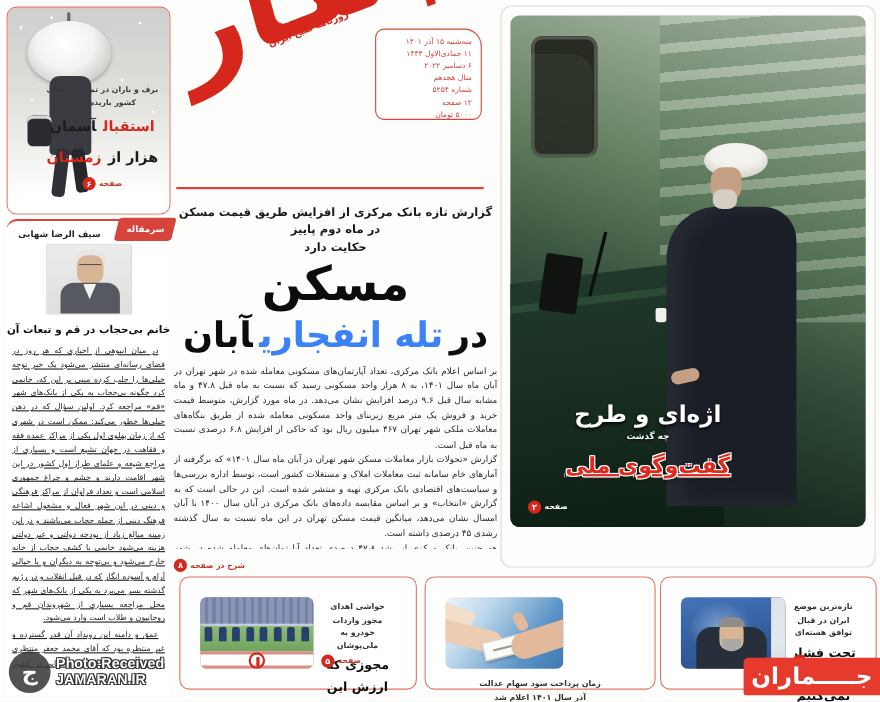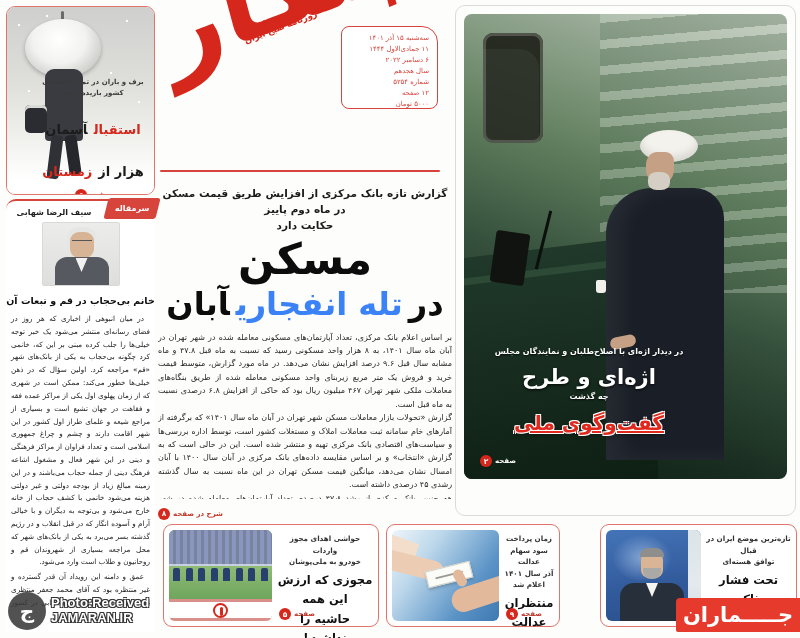--- a/index.html
+++ b/index.html
@@ -36,41 +36,41 @@
     background:radial-gradient(ellipse at 45% 35%, #ffffff 0%, #f2f2f0 45%, #c9c9c6 80%, #b5b5b2 100%);
     box-shadow:0 2px 4px rgba(0,0,0,.25); }
   #umbrella-tip { position:absolute; left:54px; top:4px; width:3px; height:12px; background:#6b6b68; border-radius:2px; }
   #walker { position:absolute; left:38px; top:62px; width:38px; height:72px; background:#3a3b41; border-radius:9px 9px 4px 4px; }
   #walker-leg1 { position:absolute; left:42px; top:128px; width:12px; height:44px; background:#303137; border-radius:4px; transform:rotate(7deg); }
   #walker-leg2 { position:absolute; left:60px; top:128px; width:12px; height:40px; background:#26272c; border-radius:4px; transform:rotate(-8deg); }
   #walker-bag { position:absolute; left:18px; top:98px; width:22px; height:28px; background:#2b2c31; border-radius:5px;
     box-shadow:inset 0 3px 0 #d9d9d6; }
   #weather-text { position:absolute; right:2px; top:70px; width:118px; text-align:center; direction:rtl; }
   .weather-kicker { font-size:7px; font-weight:bold; color:#3a3a3a; line-height:1.6; }
-  .weather-headline { font-size:13px; font-weight:900; color:#1b1b1b; line-height:1.65; margin-top:20px; }
+  .weather-headline { font-size:13px; font-weight:900; color:#1b1b1b; line-height:1.65; margin-top:6px; }
   .weather-headline .red { color:#d6271c; }
   #weather-chip { margin-top:3px; }
 
   
   #editorial-box { position:absolute; left:6px; top:199px; width:149px; height:433px;
     border-top:2px solid #d6443c; border-radius:10px 10px 0 0; background:#fff; }
   #editorial-tab { position:absolute; right:-3px; top:-3px; width:52px; height:21px; background:#d6443c;
     transform:skewX(-14deg); border-radius:3px; display:flex; align-items:center; justify-content:center; }
   #editorial-tab span { transform:skewX(14deg); color:#fff; font-size:8px; font-weight:bold; }
   #editorial-author { margin-top:7px; text-align:center; font-size:8px; font-weight:bold; color:#222; width:96px; }
   #editorial-photo { margin:5px auto 0; width:78px; height:64px; border:1px solid #d9d9d6; border-radius:2px;
     position:relative; overflow:hidden; background:linear-gradient(#ececea,#dededd); }
   .port-hair  { position:absolute; left:24px; top:4px; width:30px; height:16px; background:#e6e6e4; border-radius:12px 12px 0 0; }
   .port-face  { position:absolute; left:27px; top:9px; width:24px; height:26px; background:#d7b496; border-radius:9px; }
   .port-glasses { position:absolute; left:29px; top:17px; width:20px; height:4px; border-top:1.5px solid #555; }
   .port-body  { position:absolute; left:12px; top:34px; width:54px; height:30px; background:#565a60; border-radius:12px 12px 0 0; }
   .port-shirt { position:absolute; left:33px; top:35px; width:12px; height:14px; background:#f2f2f0; clip-path:polygon(0 0,100% 0,50% 100%); }
   #editorial-headline { margin-top:9px; text-align:center; font-size:9.5px; font-weight:900; color:#101010; direction:rtl; }
   #editorial-body { margin-top:7px; padding:0 5px; font-size:7.2px; line-height:1.78; color:#222;
-    text-align:justify; direction:rtl; overflow:hidden; height:300px; }
+    text-align:justify; direction:rtl; overflow:hidden; height:300px;text-decoration:underline; }
   #editorial-body p { margin-bottom:2px; text-indent:6px; }
 
   
   #masthead { position:absolute; left:156px; top:0; width:296px; height:184px; overflow:hidden; }
   #logo-script { position:absolute; left:-8px; top:-18px; font-size:108px; font-weight:bold; color:#d6271c;
     transform:rotate(-21deg) skewX(-6deg); transform-origin:left top; letter-spacing:-6px; line-height:1; white-space:nowrap; }
   #logo-tagline { position:absolute; left:86px; top:22px; font-size:8.5px; font-weight:bold; color:#d6271c;
     transform:rotate(-21deg); direction:rtl; }
   #date-box { position:absolute; right:14px; top:26px; width:97px; height:83px;
     border:1.5px solid #d6443c; border-radius:8px 16px 8px 8px; padding:6px 8px 0;
@@ -113,21 +113,21 @@
   .hand { position:absolute; right:96px; top:206px; width:26px; height:12px; background:#c5a084; border-radius:6px; transform:rotate(-12deg); }
   #parl-overlay { position:absolute; left:22px; bottom:44px; width:206px; text-align:center; direction:rtl; color:#fff; }
   #parl-k1,#parl-k2 { font-size:8px; font-weight:bold; line-height:1.9; text-shadow:0 1px 2px rgba(0,0,0,.8); }
   #parl-h1 { font-size:21px; font-weight:900; margin-top:6px; text-shadow:0 1px 3px rgba(0,0,0,.85); }
   #parl-h2 { font-size:20px; font-weight:900; color:#e0281c; margin-top:7px;
     text-shadow:-1px -1px 0 #fff, 1px -1px 0 #fff, -1px 1px 0 #fff, 1px 1px 0 #fff, 0 2px 4px rgba(0,0,0,.5);text-decoration:underline; }
   #parl-chip { position:absolute; left:16px; bottom:12px; }
 
   
   .bottom-box { position:absolute; top:524px; height:103px; border:1.5px solid #e0746b; border-radius:9px;
-    background:#fff; display:flex; flex-direction:row; padding:5px; gap:5px; }
+    background:#fff; display:flex; flex-direction:row; padding:18px; gap:5px; }
   .bb-photo { height:100%; border-radius:6px; overflow:hidden; position:relative; flex:none; }
   .bb-text { flex:1; text-align:center; direction:rtl; position:relative; padding-top:3px; }
   .bb-kicker { font-size:7.2px; font-weight:bold; color:#333; line-height:1.6; }
   .bb-headline { font-size:11.5px; font-weight:900; color:#101010; line-height:1.7; margin-top:3px; }
   .bb-chip { position:absolute; left:2px; bottom:1px; }
 
   
   #boxA { left:163px; width:216px; }
   #footb { width:103px; background:#86b26e; }
   .crowd { position:absolute; left:0; top:0; right:0; height:40%;
@@ -136,21 +136,21 @@
     background:linear-gradient(#8fbb76,#6fa55c); }
   .players { position:absolute; left:4px; right:4px; top:42%; display:flex; justify-content:space-between; }
   .players i { width:7px; height:13px; background:#27406e; border-radius:2px 2px 0 0; }
   .adboard { position:absolute; left:0; right:0; top:37%; height:4px; background:#cdd6e8; opacity:.9; }
   .flagband { position:absolute; left:0; right:0; bottom:0; height:24%; background:#fff;
     border-top:3px solid #d98f8a; border-bottom:3px solid #d98f8a; display:flex; align-items:center; justify-content:center; }
   .emblem { width:15px; height:15px; border:2px solid #d6271c; border-radius:50%; position:relative; }
   .emblem:after { content:""; position:absolute; left:5px; top:2px; width:3px; height:9px; background:#d6271c; border-radius:2px; }
 
   
-  #boxB { left:386px; width:174px; }
+  #boxB { left:386px; width:210px;flex-direction:column; }
   #handsb { width:107px; background:linear-gradient(125deg,#eef5fa 0%,#bdd8eb 30%,#5b93c6 72%,#3e79b1 100%); }
   .hand-give { position:absolute; left:-6px; top:26px; width:58px; height:20px; background:#eccdb4; border-radius:0 12px 12px 6px; transform:rotate(14deg); }
   .hand-arm  { position:absolute; left:-10px; top:8px; width:34px; height:26px; background:#f3ddcb; transform:rotate(20deg); }
   .envelope { position:absolute; left:34px; top:36px; width:46px; height:17px; background:#fbfbf8; border:1px solid #cfcfc8;
     transform:rotate(-14deg); box-shadow:0 2px 3px rgba(0,0,0,.2); }
   .envelope:after { content:""; position:absolute; left:8px; top:7px; width:28px; height:2px; background:#9a9a94; }
   .hand-take { position:absolute; right:-8px; bottom:14px; width:56px; height:24px; background:#e3b99c; border-radius:12px 4px 10px 12px; transform:rotate(-18deg); }
   .thumb { position:absolute; right:34px; bottom:34px; width:10px; height:18px; background:#e3b99c; border-radius:6px; transform:rotate(-30deg); }
 
   
@@ -275,21 +275,20 @@
       <div class="mic"></div>
       <div class="cup"></div>
       <div class="cleric">
         <div class="robe"></div>
         <div class="turban"></div>
         <div class="face"></div>
         <div class="beard"></div>
         <div class="hand"></div>
       </div>
       <div id="parl-overlay">
-        <div id="parl-k1">در دیدار اژه‌ای با اصلاح‌طلبان و نمایندگان مجلس</div>
         <div id="parl-h1">اژه‌ای و طرح</div>
         <div id="parl-k2">چه گذشت</div>
         <div id="parl-h2">گفت‌وگوی ملی</div>
       </div>
       <div class="chip white" id="parl-chip">
         <span>صفحه</span>
         <span class="num">۲</span>
       </div>
     </div>
   </div>

